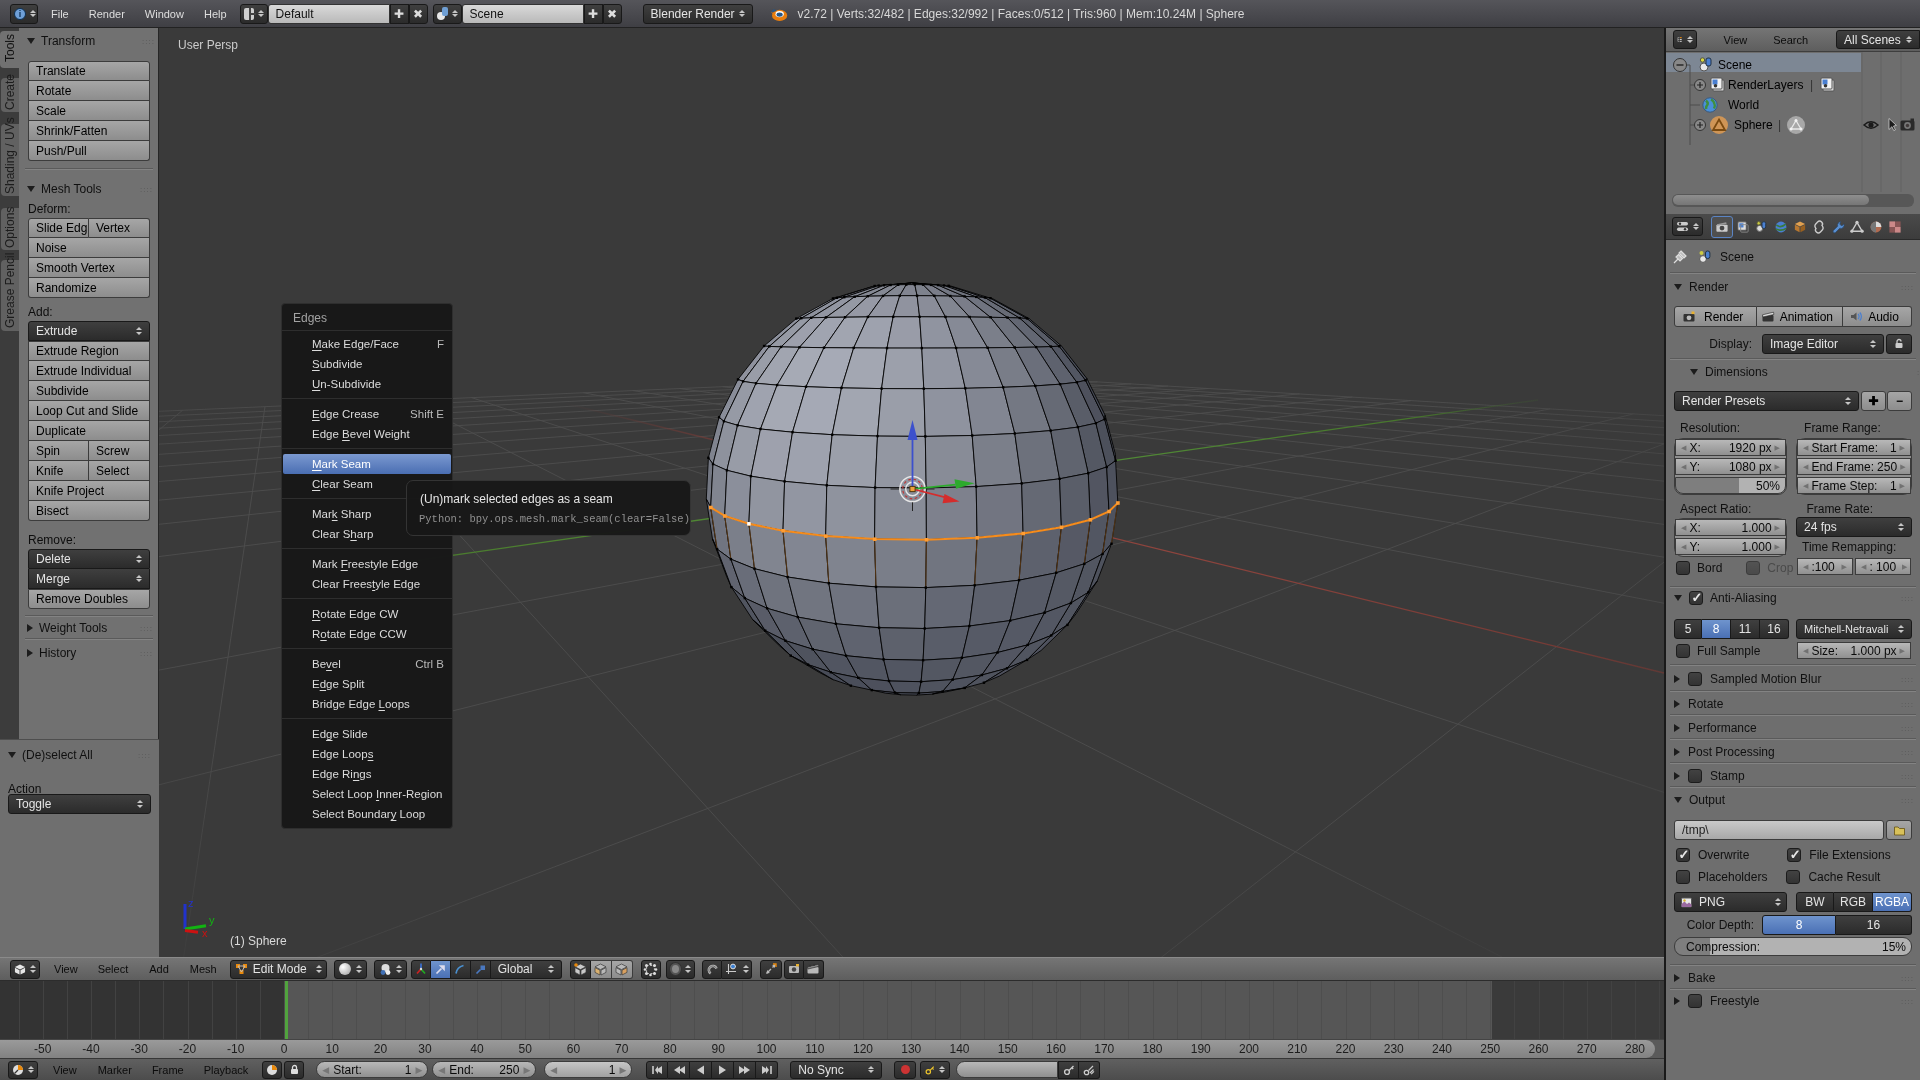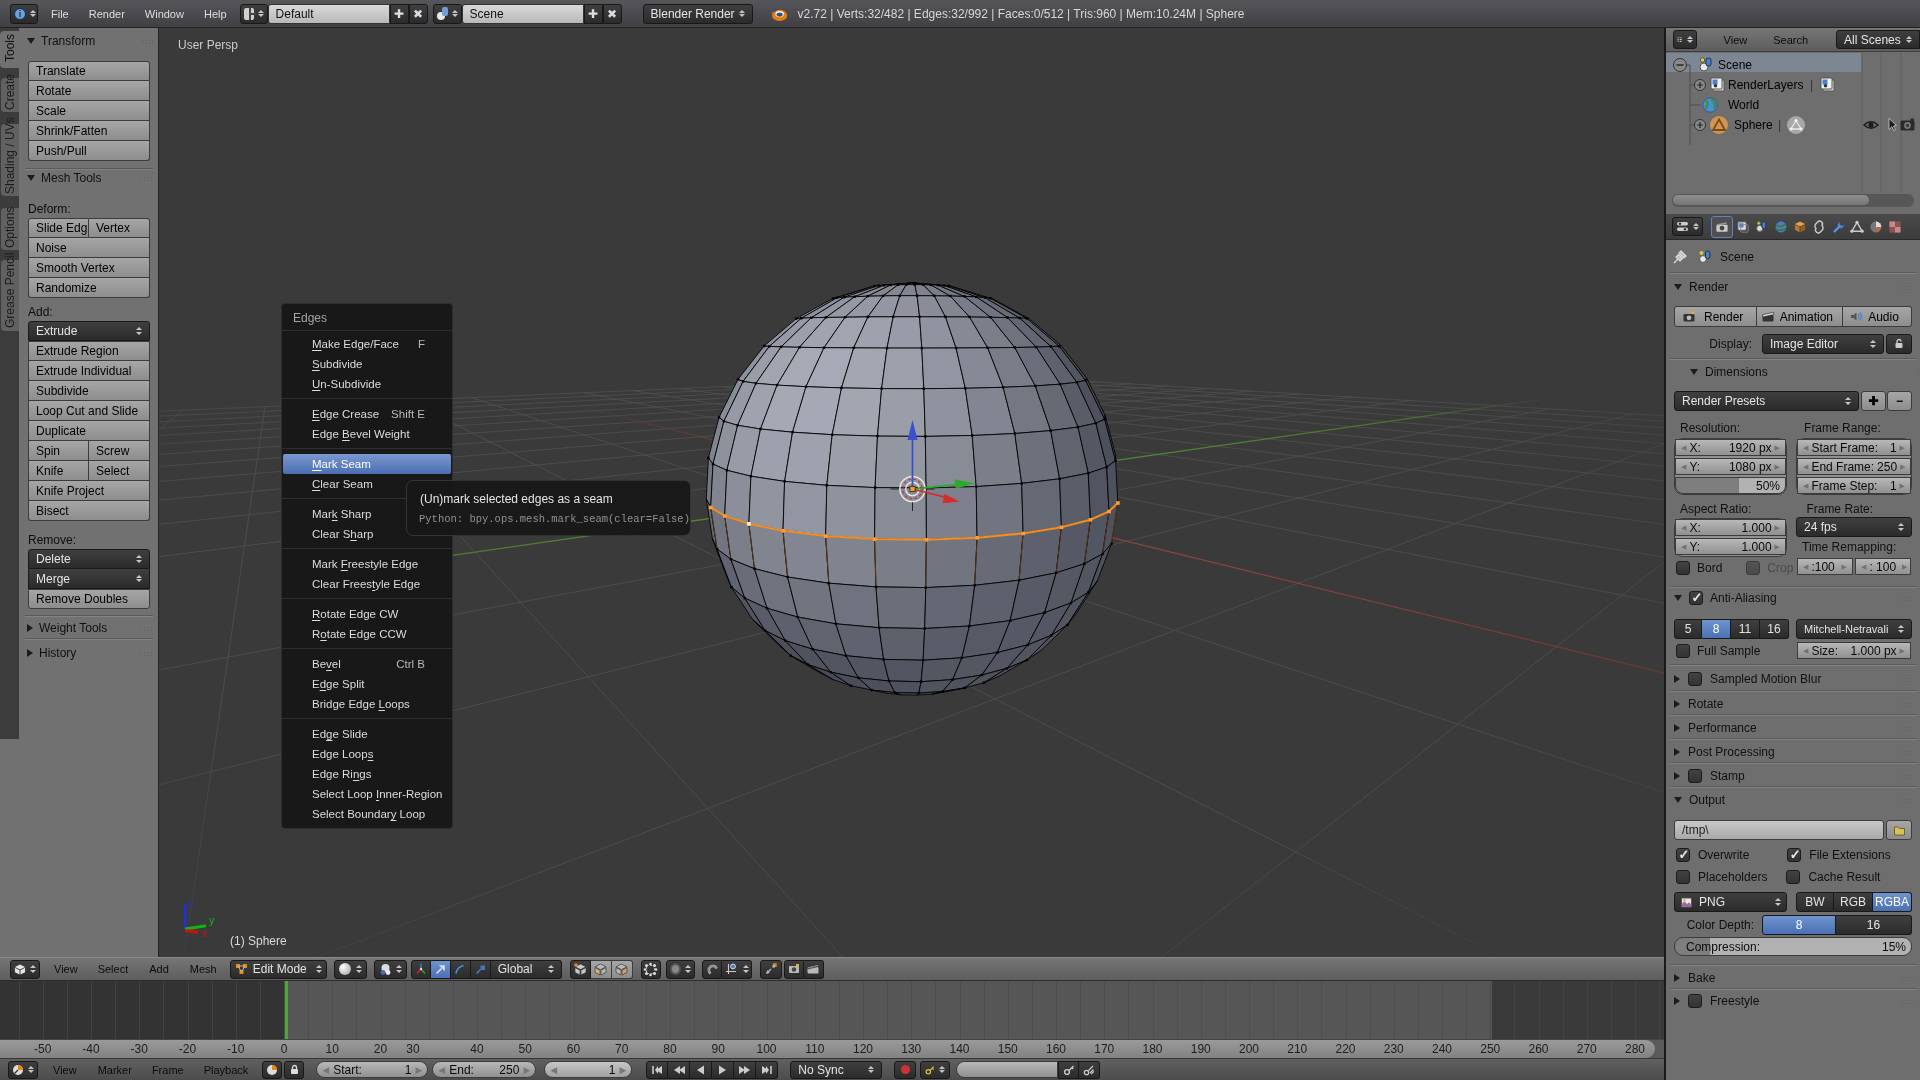--- a/index.html
+++ b/index.html
@@ -581,21 +581,21 @@
         <span class="grip">::::</span>
       </div>
     <div style="position:absolute;left:9px;top:33px;width:122px">
       <div class="btn" style="border-radius:3px 3px 0 0;height:20px">Translate</div>
       <div class="btn" style="border-radius:0;height:20px;border-top:none">Rotate</div>
       <div class="btn" style="border-radius:0;height:20px;border-top:none">Scale</div>
       <div class="btn" style="border-radius:0;height:20px;border-top:none">Shrink/Fatten</div>
       <div class="btn" style="border-radius:0 0 3px 3px;height:20px;border-top:none">Push/Pull</div>
     </div>
     <div class="sep" style="position:absolute;left:6px;top:140px;width:128px"></div>
-    <div class="row" style="position:absolute;left:8px;top:143px;width:126px">
+    <div class="row" style="position:absolute;left:8px;top:154px;width:126px">
         <span class="tri d"></span>
         <span class="phead" style="margin-left:6px">Mesh Tools</span>
         <span class="grip">::::</span>
       </div>
     <div style="position:absolute;left:9px;top:174px;width:122px;color:#0d0d0d">Deform:</div>
     <div style="position:absolute;left:9px;top:190px;width:122px">
       <div class="row" style="height:20px">
         <div class="btn" style="border-radius:3px 0 0 0;height:20px;width:61px">Slide Edg</div>
         <div class="btn" style="border-radius:0 3px 0 0;height:20px;width:61px;border-left:none">Vertex</div>
       </div>
@@ -644,20 +644,32 @@
         <span class="grip">::::</span>
       </div>
     <div class="sep" style="position:absolute;left:6px;top:610px;width:128px"></div>
     <div class="row" style="position:absolute;left:8px;top:618px;width:126px">
         <span class="tri r"></span>
         <span class="phead" style="margin-left:6px">History</span>
         <span class="grip">::::</span>
       </div>
   </div>
 
+  <div class="abs" style="left:0;top:711px;width:159px;height:218px;background:#6f6f6f;border-top:1px solid #4e4e4e">
+    <div class="row" style="margin:8px 8px 0 8px">
+        <span class="tri d"></span>
+        <span class="phead" style="margin-left:6px">(De)select All</span>
+        <span class="grip">::::</span>
+      </div>
+    <div style="position:absolute;left:8px;top:42px;color:#0d0d0d">Action</div>
+    <div class="dk" style="position:absolute;left:8px;top:54px;width:143px;height:20px;border-radius:3px">Toggle<span class="updn">
+          <i class="u"></i>
+          <i class="d"></i>
+        </span></div>
+  </div>
 </div>
 
 <div class="abs" style="left:281px;top:303px;width:172px;background:rgba(23,23,23,0.98);border:1px solid #2e2e2e;border-radius:4px;color:#dcdcdc;padding-bottom:4px">
   <div style="height:26px;padding:7px 0 0 11px;color:#a3a3a3">Edges</div>
   <div style="border-top:1px solid #2e2e2e;margin:0 0 3px"></div>
   <div class="mi">
       <span><u>M</u>ake Edge/Face</span>
       <span class="sc">F</span>
     </div>
   <div class="mi">
@@ -724,21 +736,21 @@
       <span>Edge Ri<u>n</u>gs</span>
     </div>
   <div class="mi">
       <span>Select Loop <u>I</u>nner-Region</span>
     </div>
   <div class="mi">
       <span>Select Boundar<u>y</u> Loop</span>
     </div>
 </div>
 <style>
-.mi{display:flex;align-items:center;height:20px;padding:0 27px 0 30px;justify-content:space-between;white-space:nowrap;font-size:11.5px}
+.mi{display:flex;align-items:center;height:20px;padding:0 8px 0 30px;justify-content:space-between;white-space:nowrap;font-size:11.5px}
 .mi .sc{color:#b9b9b9}
 .mi.hi{background:linear-gradient(#7b99d0,#4a6eb2);color:#fff;border-radius:2px;margin:0 1px;padding:0 9px 0 29px}
 .mi u{text-decoration-thickness:1px;text-underline-offset:2px}
 .msep{border-top:1px solid #2e2e2e;margin:4px 0 5px}
 </style>
 
 <div class="abs" style="left:406px;top:480px;width:285px;height:56px;background:rgba(24,24,24,0.97);border:1px solid #343434;border-radius:7px;color:#e6e6e6;white-space:nowrap">
   <div style="padding:11px 0 0 13px">(Un)mark selected edges as a seam</div>
   <div style="padding:7px 0 0 12px;color:#909090;font-family:'Liberation Mono',monospace;font-size:10.5px">Python: bpy.ops.mesh.mark_seam(clear=False)</div>
 </div>
@@ -987,21 +999,21 @@
 <div class="abs" style="left:0;top:1039px;width:1664px;height:19px;background:#5a5a5a;border-top:1px solid #444"></div>
 <div class="abs" style="left:0;top:1040px;width:1655px;height:18px;background:linear-gradient(#9a9a9a,#828282);border-radius:0 9px 9px 0;color:#1d1d1d;overflow:hidden" id="tlnum">
     <div class="abs" style="top:2px;left:22.75px;width:40px;text-align:center">-50</div>
     <div class="abs" style="top:2px;left:71px;width:40px;text-align:center">-40</div>
     <div class="abs" style="top:2px;left:119.25px;width:40px;text-align:center">-30</div>
     <div class="abs" style="top:2px;left:167.5px;width:40px;text-align:center">-20</div>
     <div class="abs" style="top:2px;left:215.75px;width:40px;text-align:center">-10</div>
     <div class="abs" style="top:2px;left:264px;width:40px;text-align:center">0</div>
     <div class="abs" style="top:2px;left:312.25px;width:40px;text-align:center">10</div>
     <div class="abs" style="top:2px;left:360.5px;width:40px;text-align:center">20</div>
-    <div class="abs" style="top:2px;left:393px;width:40px;text-align:center">30</div>
+    <div class="abs" style="top:2px;left:405px;width:40px;text-align:center">30</div>
     <div class="abs" style="top:2px;left:457px;width:40px;text-align:center">40</div>
     <div class="abs" style="top:2px;left:505.25px;width:40px;text-align:center">50</div>
     <div class="abs" style="top:2px;left:553.5px;width:40px;text-align:center">60</div>
     <div class="abs" style="top:2px;left:601.75px;width:40px;text-align:center">70</div>
     <div class="abs" style="top:2px;left:650px;width:40px;text-align:center">80</div>
     <div class="abs" style="top:2px;left:698.25px;width:40px;text-align:center">90</div>
     <div class="abs" style="top:2px;left:746.5px;width:40px;text-align:center">100</div>
     <div class="abs" style="top:2px;left:794.75px;width:40px;text-align:center">110</div>
     <div class="abs" style="top:2px;left:843px;width:40px;text-align:center">120</div>
     <div class="abs" style="top:2px;left:891.25px;width:40px;text-align:center">130</div>

